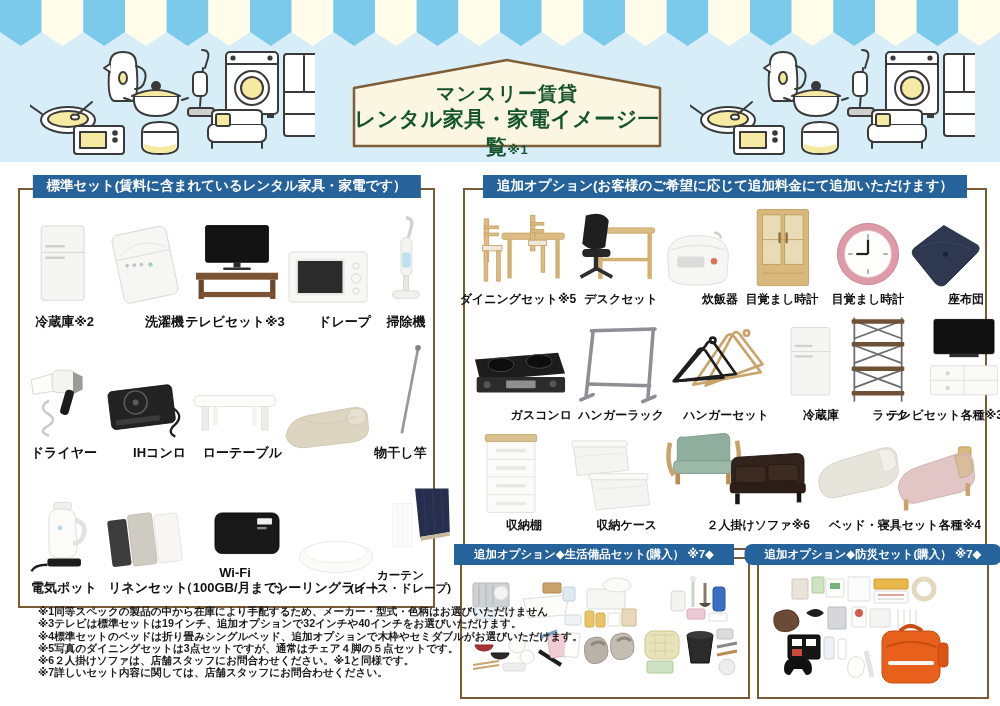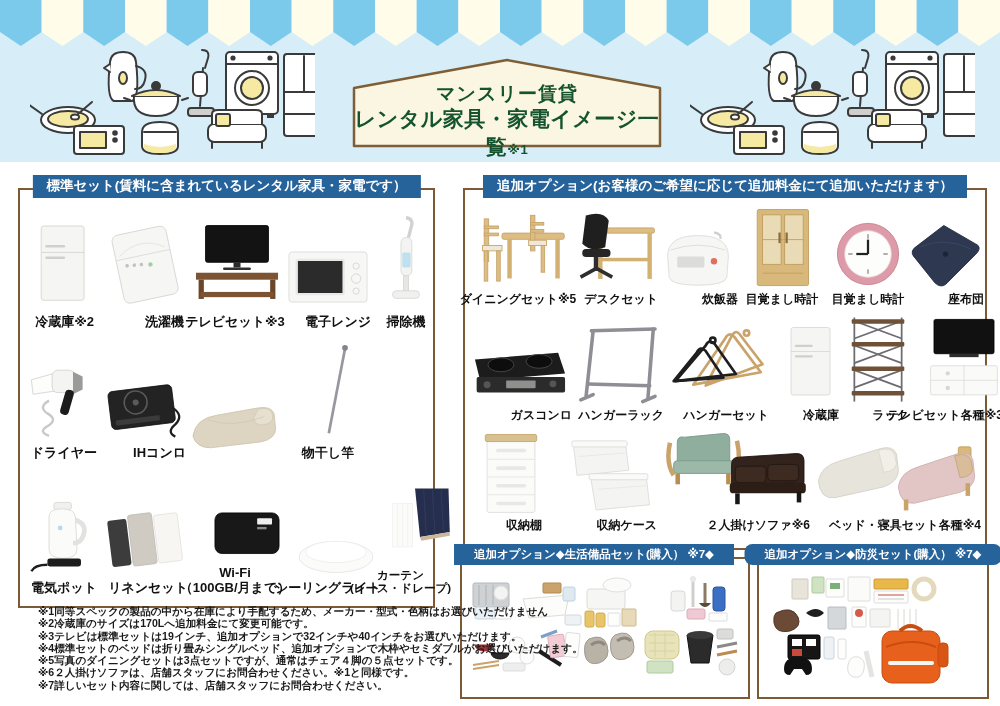--- a/index.html
+++ b/index.html
@@ -278,21 +278,21 @@
     <div class="cell">
       <div class="img">
           <svg width="86" height="70" viewBox="0 0 110 80">
             <rect x="5" y="8" width="100" height="64" rx="4" fill="#f7f7f5" stroke="#d8d8d6"></rect>
             <rect x="15" y="18" width="60" height="44" rx="2" fill="#2b2b2b" stroke="#e8e8e6" stroke-width="3"></rect>
             <circle cx="91" cy="26" r="4" fill="none" stroke="#cfcfcd"></circle>
             <circle cx="91" cy="42" r="6" fill="none" stroke="#cfcfcd"></circle>
             <circle cx="91" cy="58" r="4" fill="none" stroke="#cfcfcd"></circle>
           </svg>
         </div>
-      <div class="lbl">電子レンジ</div>
+      <div class="lbl">ドレープ</div>
     </div>
     <div class="cell">
       <div class="img">
           <svg width="50" height="104" viewBox="0 0 60 110">
             <path d="M36 4 q10 2 6 12 l-3 12" fill="none" stroke="#d2d2d0" stroke-width="4"></path>
             <rect x="30" y="28" width="13" height="46" rx="6" fill="#f3f3f1" stroke="#d6d6d4"></rect>
             <rect x="31.5" y="46" width="10" height="18" rx="2" fill="#bfe0ee"></rect>
             <rect x="33" y="74" width="6" height="18" fill="#e6e6e4" stroke="#d6d6d4"></rect>
             <rect x="20" y="92" width="32" height="9" rx="4" fill="#f0f0ee" stroke="#d6d6d4"></rect>
           </svg>
@@ -320,20 +320,32 @@
             <g transform="rotate(-7 55 42)">
               <rect x="10" y="16" width="84" height="50" rx="6" fill="#232323" stroke="#0c0c0c"></rect>
               <circle cx="45" cy="34" r="15" fill="none" stroke="#5a5a5a" stroke-width="2"></circle>
               <circle cx="45" cy="34" r="4" fill="#5a5a5a"></circle>
               <rect x="16" y="54" width="58" height="7" rx="2" fill="#3b3b3b"></rect>
             </g>
             <path d="M92 42 q16 10 4 22 q-12 10 0 16" fill="none" stroke="#1e1e1e" stroke-width="3"></path>
           </svg>
         </div>
       <div class="lbl">IHコンロ</div>
+    </div>
+    <div class="cell">
+      <div class="img">
+          <svg width="94" height="62" viewBox="0 0 120 70">
+            <rect x="8" y="14" width="104" height="14" rx="6" fill="#fcfcfb" stroke="#d8d8d6"></rect>
+            <rect x="18" y="28" width="8" height="30" fill="#ededeb" stroke="#dcdcda"></rect>
+            <rect x="94" y="28" width="8" height="30" fill="#ededeb" stroke="#dcdcda"></rect>
+            <rect x="32" y="28" width="6" height="24" fill="#f3f3f1"></rect>
+            <rect x="82" y="28" width="6" height="24" fill="#f3f3f1"></rect>
+          </svg>
+        </div>
+      <div class="lbl">ローテーブル</div>
     </div>
     <div class="cell">
       <div class="img">
           <svg width="96" height="70" viewBox="0 0 130 85">
             <path d="M8 56 Q12 32 40 28 L96 18 Q114 15 118 26 L120 46 Q120 60 100 64 L32 72 Q12 72 8 56 Z" fill="#ddd5c2" stroke="#c8bfa8"></path>
             <path d="M96 20 q18 -5 20 8 q2 11 -13 13 q-11 1 -13 -9 Z" fill="#e7e0d0" stroke="#cfc6b0"></path>
             <path d="M28 34 Q62 46 104 30" fill="none" stroke="#cfc6b0"></path>
           </svg>
         </div>
     </div>
@@ -806,19 +818,18 @@
           <rect x="126" y="88" width="46" height="4" rx="2" fill="#f6f6f4"></rect>
           <path d="M138 58 q10 -10 22 0" fill="none" stroke="#c74d10" stroke-width="4"></path>
           <rect x="176" y="70" width="10" height="24" rx="4" fill="#d95513" stroke="#c74d10"></rect>
         </g>
     </g>
   </svg>
 </div>
 
 <div class="footnotes">
   <div class="fn">※1同等スペックの製品の中から在庫により手配するため、メーカー・型式・色柄はお選びいただけません</div>
-  <div class="fn">※2冷蔵庫のサイズは170Lへ追加料金にて変更可能です。</div>
   <div class="fn">※3テレビは標準セットは19インチ、追加オプションで32インチや40インチをお選びいただけます。</div>
   <div class="fn">※4標準セットのベッドは折り畳みシングルベッド、追加オプションで木枠やセミダブルがお選びいただけます。</div>
   <div class="fn">※5写真のダイニングセットは3点セットですが、通常はチェア４脚の５点セットです。</div>
   <div class="fn">※6２人掛けソファは、店舗スタッフにお問合わせください。※1と同様です。</div>
   <div class="fn">※7詳しいセット内容に関しては、店舗スタッフにお問合わせください。</div>
 </div>
 
 </body></html>

